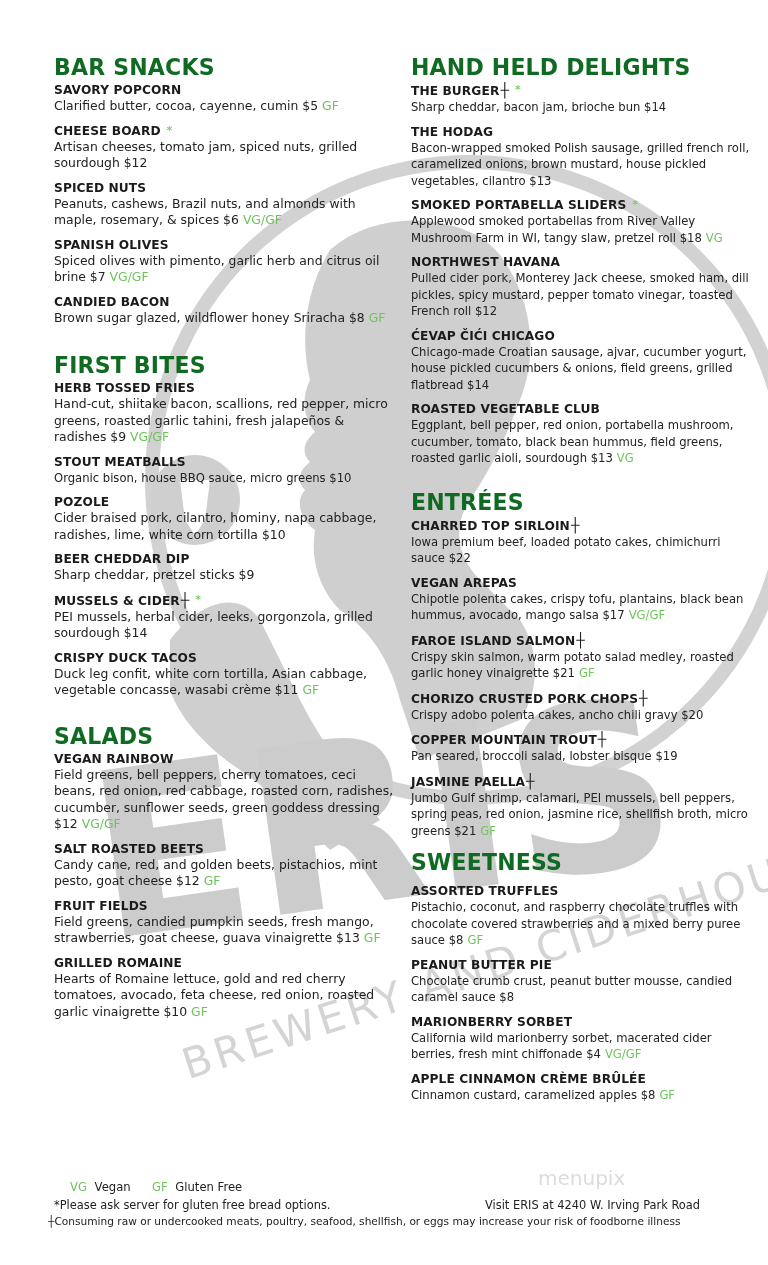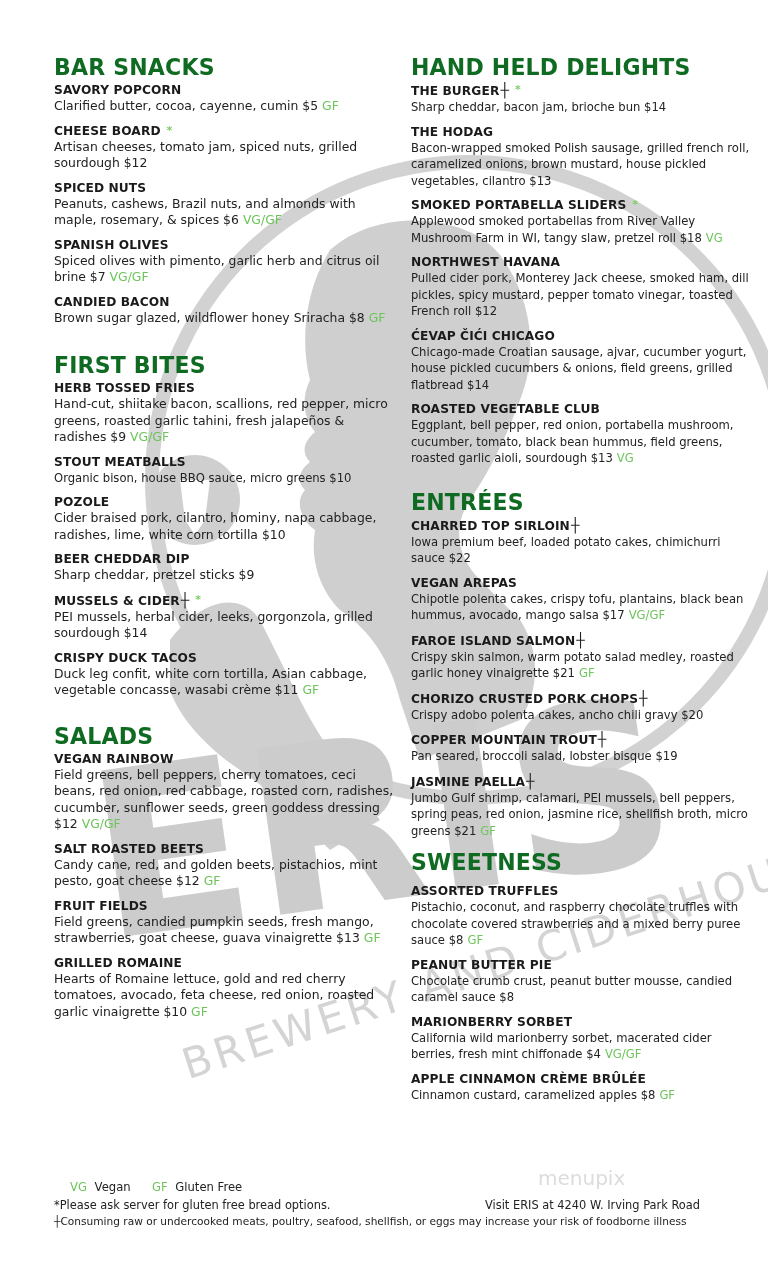--- a/index.html
+++ b/index.html
@@ -24,21 +24,21 @@
     .item-desc { font-size: 12.4px; line-height: 16.5px; color: #222; }
     .item-desc.small { font-size: 11.6px; line-height: 16.5px; }
     .mark { font-weight: normal; font-size: 14px; color: #222; margin-left: 1px; }
     .star { color: #7ccc6a; font-size: 11px; margin-left: 6px; vertical-align: top; }
     .tag { color: #6cc45a; margin-left: 4px; }
     .footer { position: absolute; z-index: 1; font-size: 11.6px; color: #222; }
     .legend { left: 54px; top: 1180px; margin-left: 16px; }
     .legend .tag { margin-left: 0; margin-right: 4px; }
     .note-gf { left: 54px; top: 1198px; font-size: 11.4px; }
     .visit { right: 68px; top: 1198px; font-size: 11.4px; text-align: center; }
-    .raw-note { left: 54px; top: 1215px; font-size: 10.6px; }
+    .raw-note { left: 48px; top: 1215px; font-size: 10.6px; }
     .menupix { position: absolute; left: 538px; top: 1166px; font-size: 20px; color: #dcdcdc; z-index: 0; }
   </style>
 </head>
 <body>
 
 <svg class="watermark" viewBox="0 0 768 1265" xmlns="http://www.w3.org/2000/svg">
   <g fill="#cfcfcf" stroke="none">
 
     <circle cx="470" cy="480" r="318" fill="none" stroke="#d2d2d2" stroke-width="14"></circle>
 

